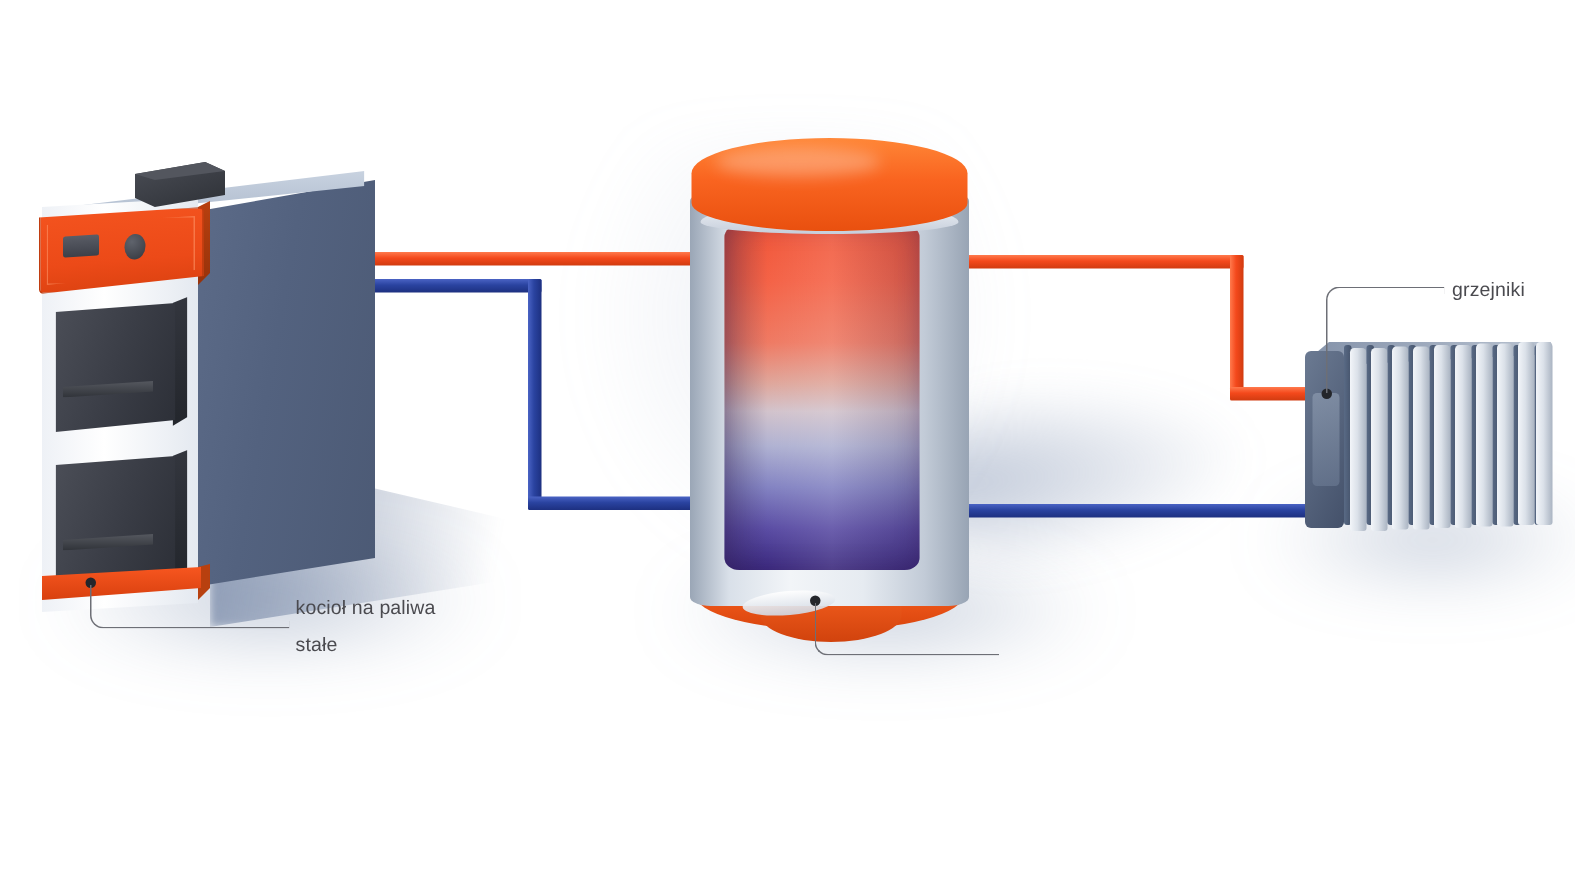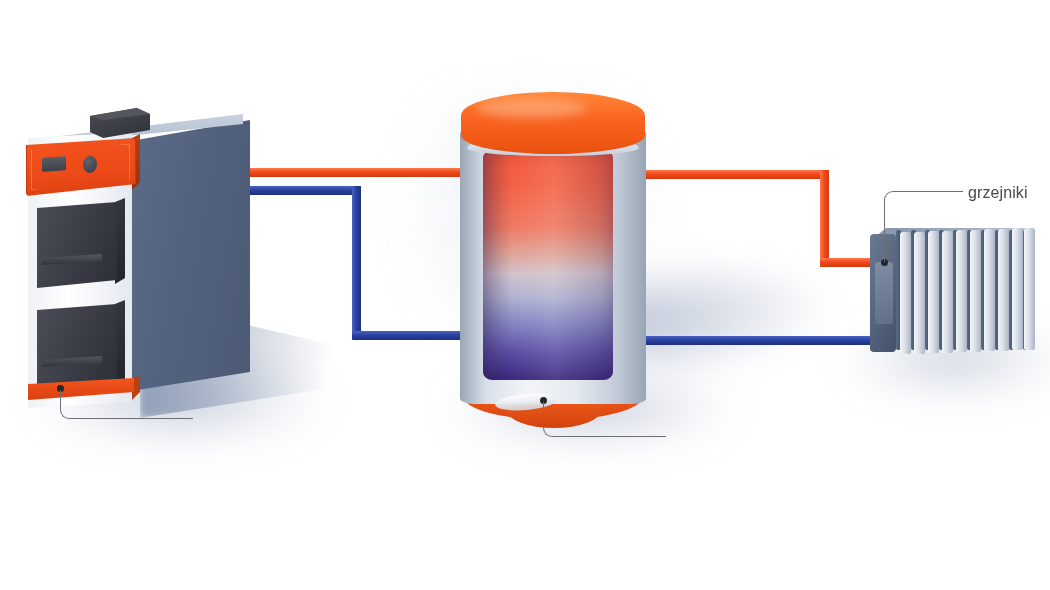--- a/index.html
+++ b/index.html
@@ -2,21 +2,21 @@
 <html><head>
 <meta charset="utf-8">
 <style>
   html,body{margin:0;padding:0;background:#ffffff;}
   body{width:1050px;height:590px;overflow:hidden;
        font-family:"Liberation Sans",sans-serif;}
   #stage{position:relative;width:1050px;height:590px;background:#ffffff;overflow:hidden;}
 
   
   .abs{position:absolute;}
-  .lbl{position:absolute;color:#4a4a4f;font-size:16px;letter-spacing:.1px;
+  .lbl{position:absolute;color:#4a4a4f;font-size:13px;letter-spacing:.1px;
        font-family:"Liberation Sans",sans-serif;white-space:pre-line;line-height:25px;}
 
   
   .amb{position:absolute;border-radius:50%;filter:blur(22px);}
 
   
   .pipe{position:absolute;border-radius:1px;}
   .pipe.h{height:9px;}
   .pipe.v{width:9px;}
 
@@ -219,15 +219,17 @@
               border-left-width:1.4px;border-bottom-width:1.4px;border-bottom-left-radius:9px;"></div>
 
   <div class="dot abs" style="left:540px;top:397px;"></div>
   <div class="leader abs" style="left:543px;top:402px;width:122px;height:34px;
               border-left-width:1.4px;border-bottom-width:1.4px;border-bottom-left-radius:9px;"></div>
 
   <div class="dot abs" style="left:881px;top:259px;"></div>
   <div class="leader abs" style="left:884px;top:191px;width:78px;height:70px;
               border-left-width:1.4px;border-top-width:1.4px;border-top-left-radius:9px;"></div>
 
+  <div class="lbl" style="left:197px;top:392px;">kocioł na paliwa
+     stałe</div>
   <div class="lbl" style="left:968px;top:180px;">grzejniki</div>
 
 </div>
 
 </body></html>

